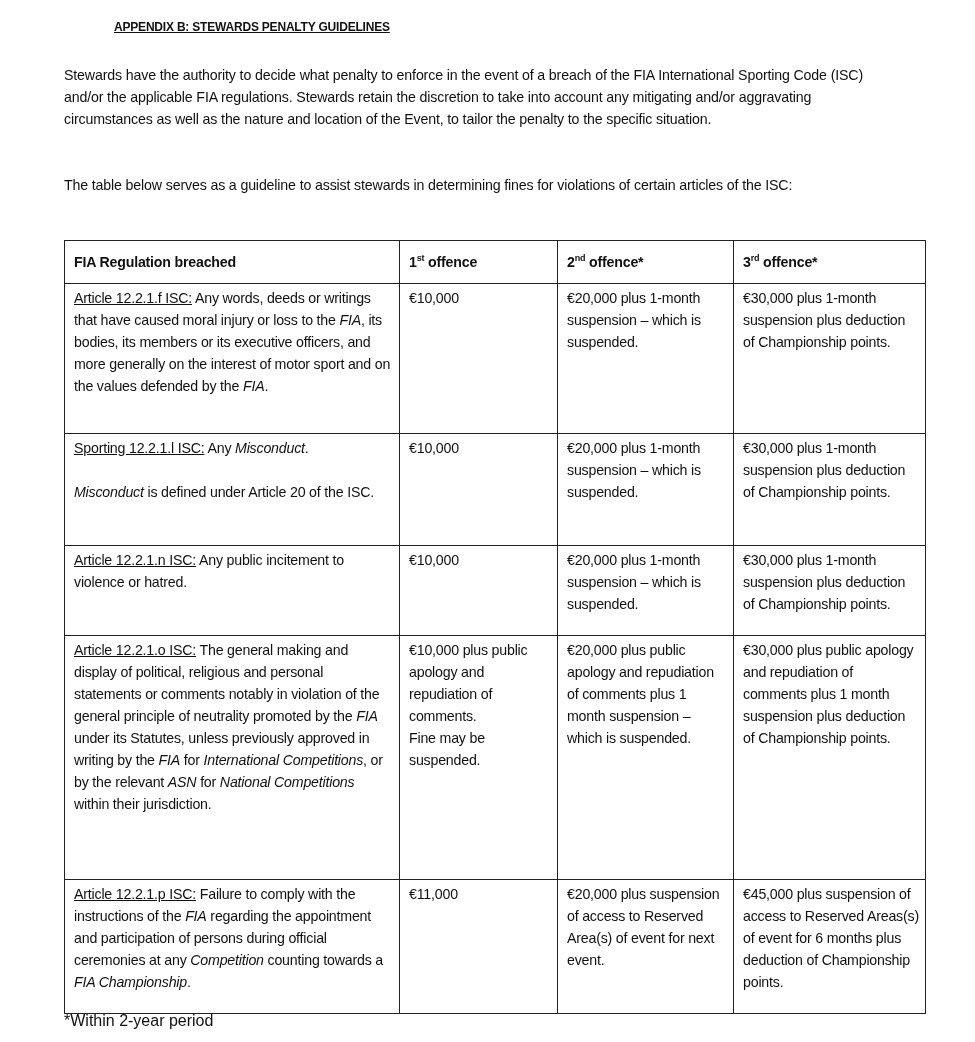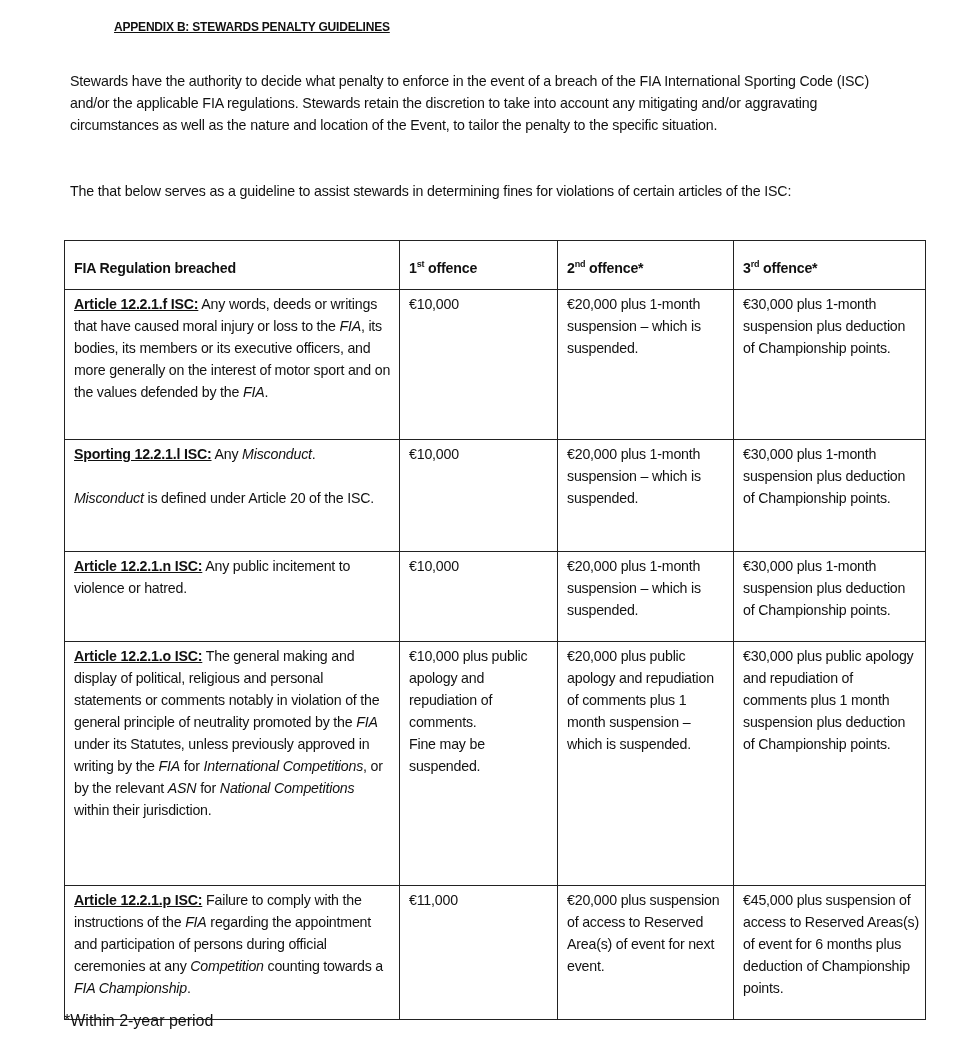--- a/index.html
+++ b/index.html
@@ -1,46 +1,46 @@
 <!DOCTYPE html>
 <html><head>
 <meta charset="utf-8">
 <style>
   html, body { margin: 0; padding: 0; background: #ffffff; }
   body { width: 975px; height: 1042px; position: relative; overflow: hidden;
          font-family: "Liberation Sans", sans-serif; color: #111; }
   .title { position: absolute; left: 114px; top: 20px; font-size: 12px; font-weight: bold;
            text-decoration: underline; letter-spacing: -0.2px; }
   .para { position: absolute; left: 64px; width: 830px; font-size: 14.2px; line-height: 22px;
-          letter-spacing: -0.15px; margin: 6px; }
+          letter-spacing: -0.15px; margin: 0; }
   .p1 { top: 64px; }
   .p2 { top: 174px; }
   table.pen { position: absolute; left: 64px; top: 240px; border-collapse: collapse;
               font-size: 14.2px; line-height: 22px; letter-spacing: -0.2px; }
   table.pen td, table.pen th { border: 1.5px solid #222; vertical-align: top;
               padding: 3px 6px 0 9px; text-align: left; }
-  table.pen th { font-weight: bold; height: 32px; padding-top: 16px; margin-left: 44px; }
+  table.pen th { font-weight: bold; height: 32px; padding-top: 10px; margin-left: 44px; }
   .c1 { width: 319px; }
   .c2 { width: 142px; }
   .c3 { width: 160px; }
   .c4 { width: 176px; }
   .just { text-align: justify; }
-  .art { font-weight: bold; text-decoration: underline; }
+  .art { font-weight: normal; text-decoration: underline; }
   i { font-style: italic; }
   sup { font-size: 9px; line-height: 0; }
   .footnote { position: absolute; left: 64px; top: 1012px; font-size: 16px; }
   .gap { height: 22px; }
 </style>
 </head>
 <body>
 
 <div class="title">APPENDIX B: STEWARDS PENALTY GUIDELINES</div>
 
 <p class="para p1">Stewards have the authority to decide what penalty to enforce in the event of a breach of the FIA International Sporting Code (ISC) and/or the applicable FIA regulations. Stewards retain the discretion to take into account any mitigating and/or aggravating circumstances as well as the nature and location of the Event, to tailor the penalty to the specific situation.</p>
-<p class="para p2">The that below serves as a guideline to assist stewards in determining fines for violations of certain articles of the ISC:</p>
+<p class="para p2">The table below serves as a guideline to assist stewards in determining fines for violations of certain articles of the ISC:</p>
 
 <table class="pen">
   <tbody>
       <tr>
     <th class="c1">FIA Regulation breached</th>
     <th class="c2"><span>1</span><sup>st</sup><span> offence</span></th>
     <th class="c3"><span>2</span><sup>nd</sup><span> offence*</span></th>
     <th class="c4"><span>3</span><sup>rd</sup><span> offence*</span></th>
   </tr>
 

